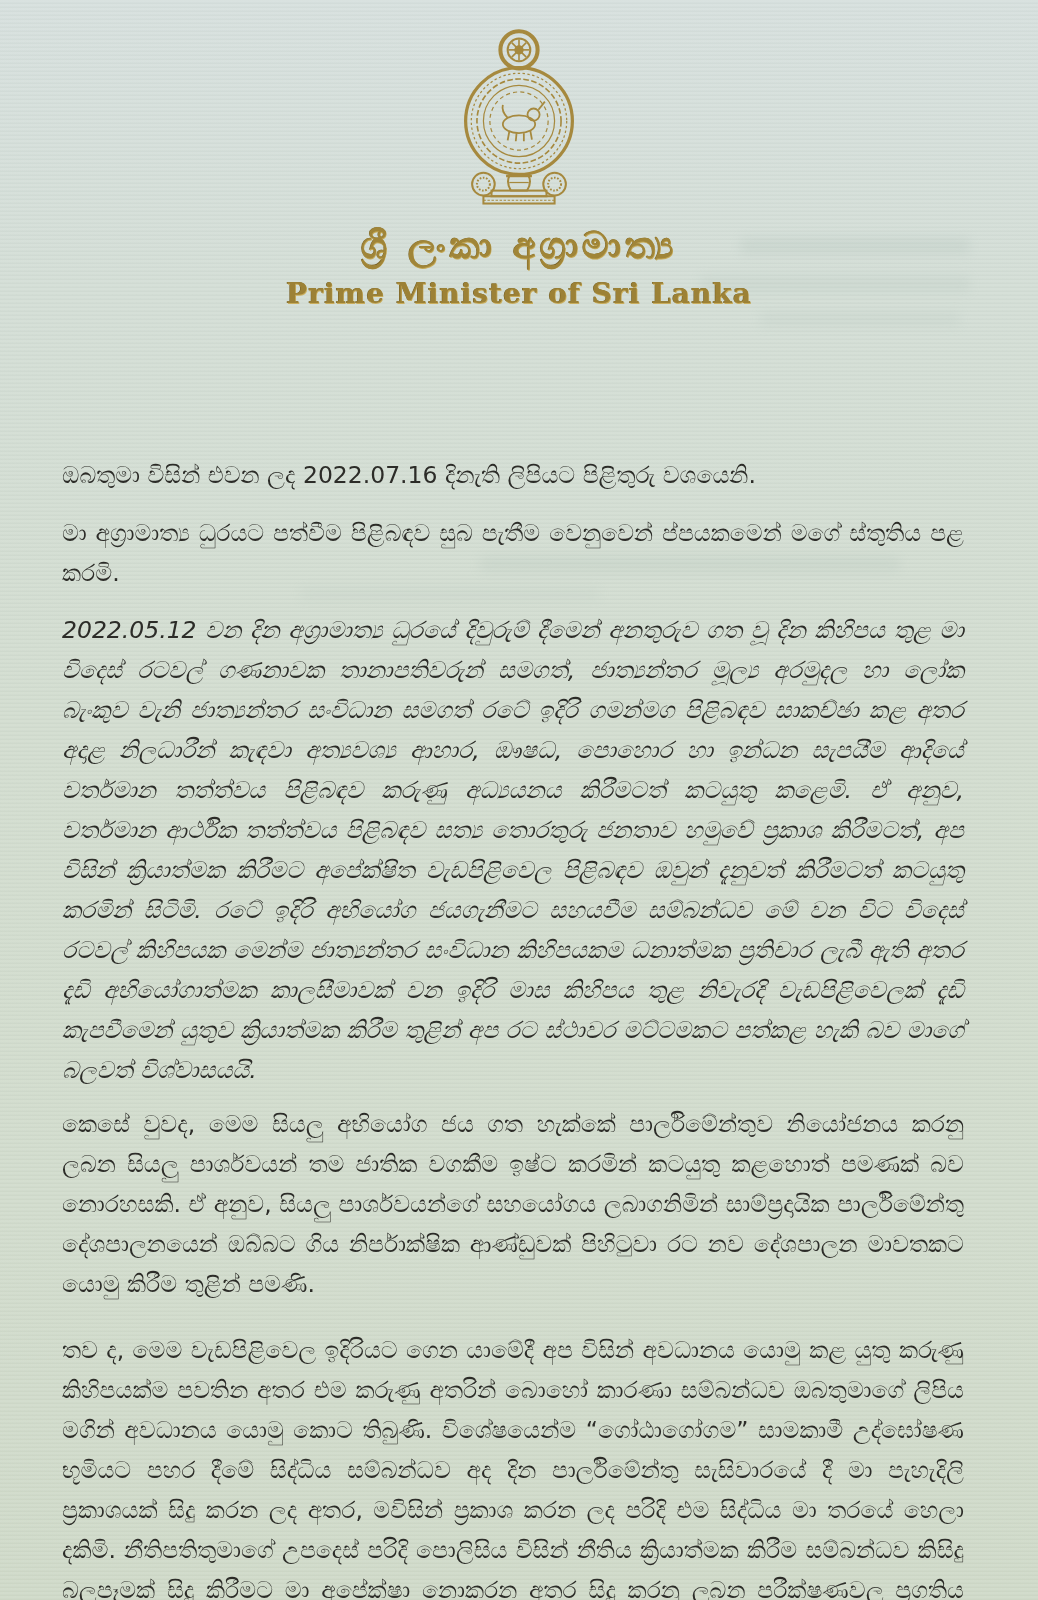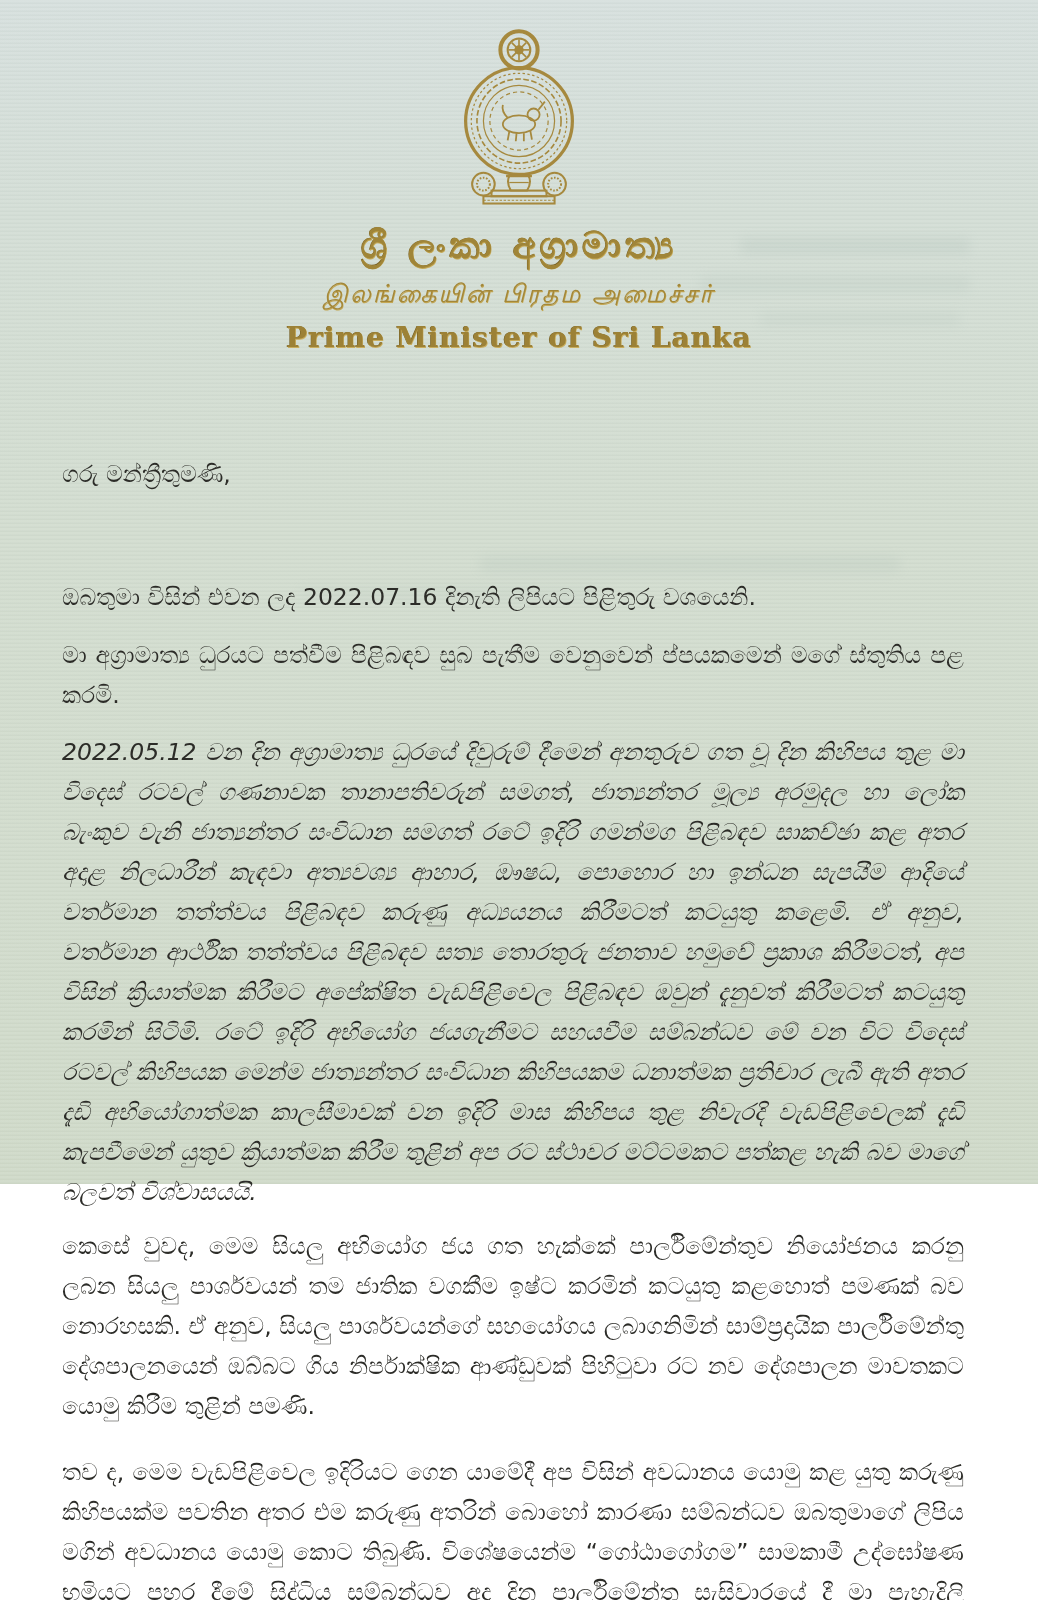--- a/index.html
+++ b/index.html
@@ -3,21 +3,21 @@
 <meta charset="utf-8">
 <style>
   html,body{margin:0;padding:0;}
   body{
     width:1038px;height:1600px;
     font-family:"DejaVu Sans","Liberation Serif",sans-serif;
     overflow:hidden;
   }
   .paper{
     position:relative;
-    width:1038px;height:1184px;
+    width:1038px;height:1600px;
     background:
       repeating-linear-gradient(180deg,
         rgba(255,255,255,0.05) 0px, rgba(255,255,255,0.05) 2px,
         rgba(70,90,80,0.03) 3px, rgba(70,90,80,0.03) 4px),
       linear-gradient(180deg,#d7e0de 0%,#d4ded6 18%,#d3ddd0 45%,#d2dccd 75%,#d0dac9 100%);
     box-sizing:border-box;
   }
   
   .bleed{
     position:absolute;background:#9fb3ab;opacity:.18;filter:blur(6px);
@@ -126,27 +126,25 @@
         <circle cx="144" cy="198" r="14"></circle>
         <circle cx="144" cy="198" r="8" stroke-dasharray="2 2"></circle>
 
         <rect x="66" y="206" width="68" height="7"></rect>
         <rect x="56" y="213" width="88" height="9"></rect>
         <line x1="56" y1="218" x2="144" y2="218" stroke-width="1.2" stroke-dasharray="3 2"></line>
       </g>
     </svg>
 
     <div class="title-si">ශ්‍රී ලංකා අග්‍රාමාත්‍ය</div>
-    <div class="title-ta">இலங்கையின் பிரதம அமைச்சர்</div>
     <div class="title-en">Prime Minister of Sri Lanka</div>
   </div>
 
   <div class="content">
 
-    <span class="salutation">ගරු මන්ත්‍රීතුමණි,</span>
 
     <p class="para p1">ඔබතුමා විසින් එවන ලද 2022.07.16 දිනැති ලිපියට පිළිතුරු වශයෙනි.</p>
     <p class="para p2">මා අග්‍රාමාත්‍ය ධුරයට පත්වීම පිළිබඳව සුබ පැතීම වෙනුවෙන් ප්‍පයකමෙන් මගේ ස්තුතිය පළ කරමි.</p>
     <p class="para p3">2022.05.12 වන දින අග්‍රාමාත්‍ය ධුරයේ දිවුරුම් දීමෙන් අනතුරුව ගත වූ දින කිහිපය තුළ මා විදෙස් රටවල් ගණනාවක තානාපතිවරුන් සමගත්, ජාත්‍යන්තර මූල්‍ය අරමුදල හා ලෝක බැංකුව වැනි ජාත්‍යන්තර සංවිධාන සමගත් රටේ ඉදිරි ගමන්මග පිළිබඳව සාකච්ඡා කළ අතර අදාළ නිලධාරීන් කැඳවා අත්‍යවශ්‍ය ආහාර, ඖෂධ, පොහොර හා ඉන්ධන සැපයීම ආදියේ වර්තමාන තත්ත්වය පිළිබඳව කරුණු අධ්‍යයනය කිරීමටත් කටයුතු කළෙමි. ඒ අනුව, වර්තමාන ආර්ථික තත්ත්වය පිළිබඳව සත්‍ය තොරතුරු ජනතාව හමුවේ ප්‍රකාශ කිරීමටත්, අප විසින් ක්‍රියාත්මක කිරීමට අපේක්ෂිත වැඩපිළිවෙල පිළිබඳව ඔවුන් දැනුවත් කිරීමටත් කටයුතු කරමින් සිටිමි. රටේ ඉදිරි අභියෝග ජයගැනීමට සහයවීම සම්බන්ධව මේ වන විට විදෙස් රටවල් කිහිපයක මෙන්ම ජාත්‍යන්තර සංවිධාන කිහිපයකම ධනාත්මක ප්‍රතිචාර ලැබී ඇති අතර දැඩි අභියෝගාත්මක කාලසීමාවක් වන ඉදිරි මාස කිහිපය තුළ නිවැරදි වැඩපිළිවෙලක් දැඩි කැපවීමෙන් යුතුව ක්‍රියාත්මක කිරීම තුළින් අප රට ස්ථාවර මට්ටමකට පත්කළ හැකි බව මාගේ බලවත් විශ්වාසයයි.</p>
     <p class="para p4">කෙසේ වුවද, මෙම සියලු අභියෝග ජය ගත හැක්කේ පාර්ලිමේන්තුව නියෝජනය කරනු ලබන සියලු පාර්ශවයන් තම ජාතික වගකීම ඉෂ්ට කරමින් කටයුතු කළහොත් පමණක් බව නොරහසකි. ඒ අනුව, සියලු පාර්ශවයන්ගේ සහයෝගය ලබාගනිමින් සාම්ප්‍රදායික පාර්ලිමේන්තු දේශපාලනයෙන් ඔබ්බට ගිය නිර්පාක්ෂික ආණ්ඩුවක් පිහිටුවා රට නව දේශපාලන මාවතකට යොමු කිරීම තුළින් පමණි.</p>
     <p class="para p5">තව ද, මෙම වැඩපිළිවෙල ඉදිරියට ගෙන යාමේදී අප විසින් අවධානය යොමු කළ යුතු කරුණු කිහිපයක්ම පවතින අතර එම කරුණු අතරින් බොහෝ කාරණා සම්බන්ධව ඔබතුමාගේ ලිපිය මගින් අවධානය යොමු කොට තිබුණි. විශේෂයෙන්ම “ගෝඨාගෝගම” සාමකාමී උද්ඝෝෂණ භූමියට පහර දීමේ සිද්ධිය සම්බන්ධව අද දින පාර්ලිමේන්තු සැසිවාරයේ දී මා පැහැදිලි ප්‍රකාශයක් සිදු කරන ලද අතර, මවිසින් ප්‍රකාශ කරන ලද පරිදි එම සිද්ධිය මා තරයේ හෙලා දකිමි. නීතිපතිතුමාගේ උපදෙස් පරිදි පොලිසිය විසින් නීතිය ක්‍රියාත්මක කිරීම සම්බන්ධව කිසිදු බලපෑමක් සිදු කිරීමට මා අපේක්ෂා නොකරන අතර සිදු කරනු ලබන පරීක්ෂණවල ප්‍රගතිය සම්බන්ධව දෙසතියකට වරක් ගරු කථානායකතුමා වෙත වාර්තා කරන ලෙසට මවිසින් පොලිස්පතිතුමාගෙන් ඉල්ලීමක් සිදු කළෙමි. ඒ අනුව, පාර්ලිමේන්තුව තුළ අදාළ විමර්ශනවල ප්‍රගතිය ඉදිරියේ දී සමාලෝචනය කිරීමට හැකි වනු ඇත.</p>
   </div>
 
 </div>
 

